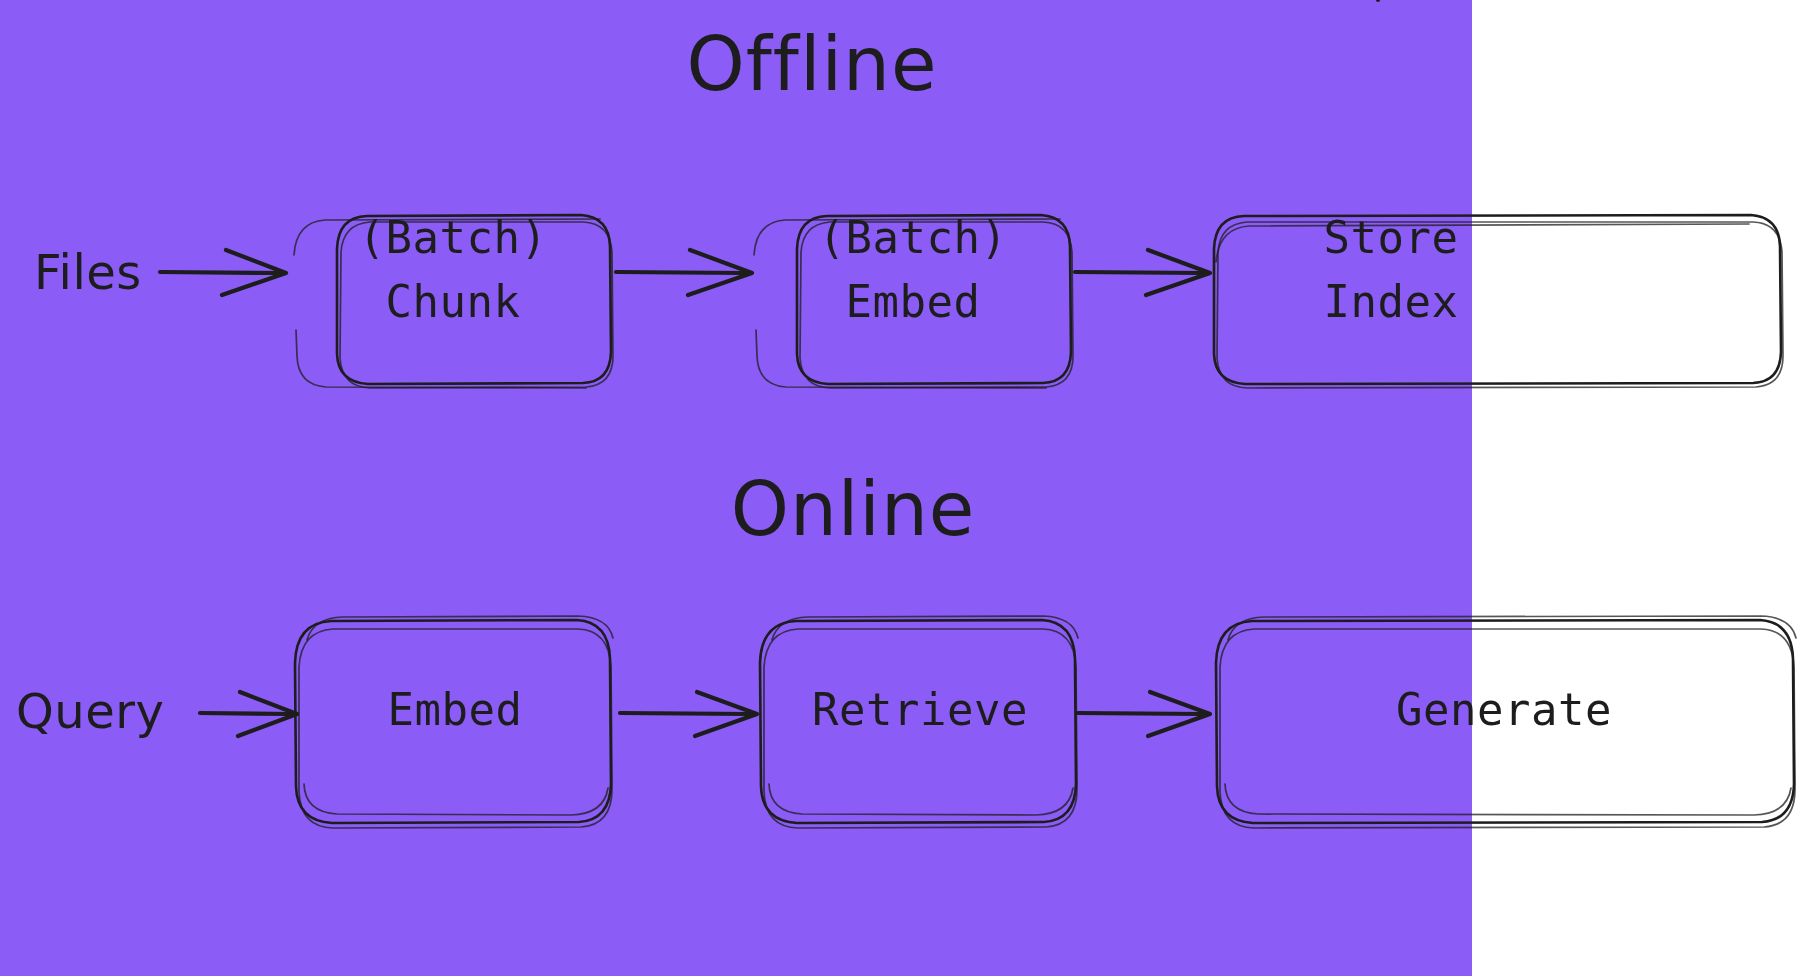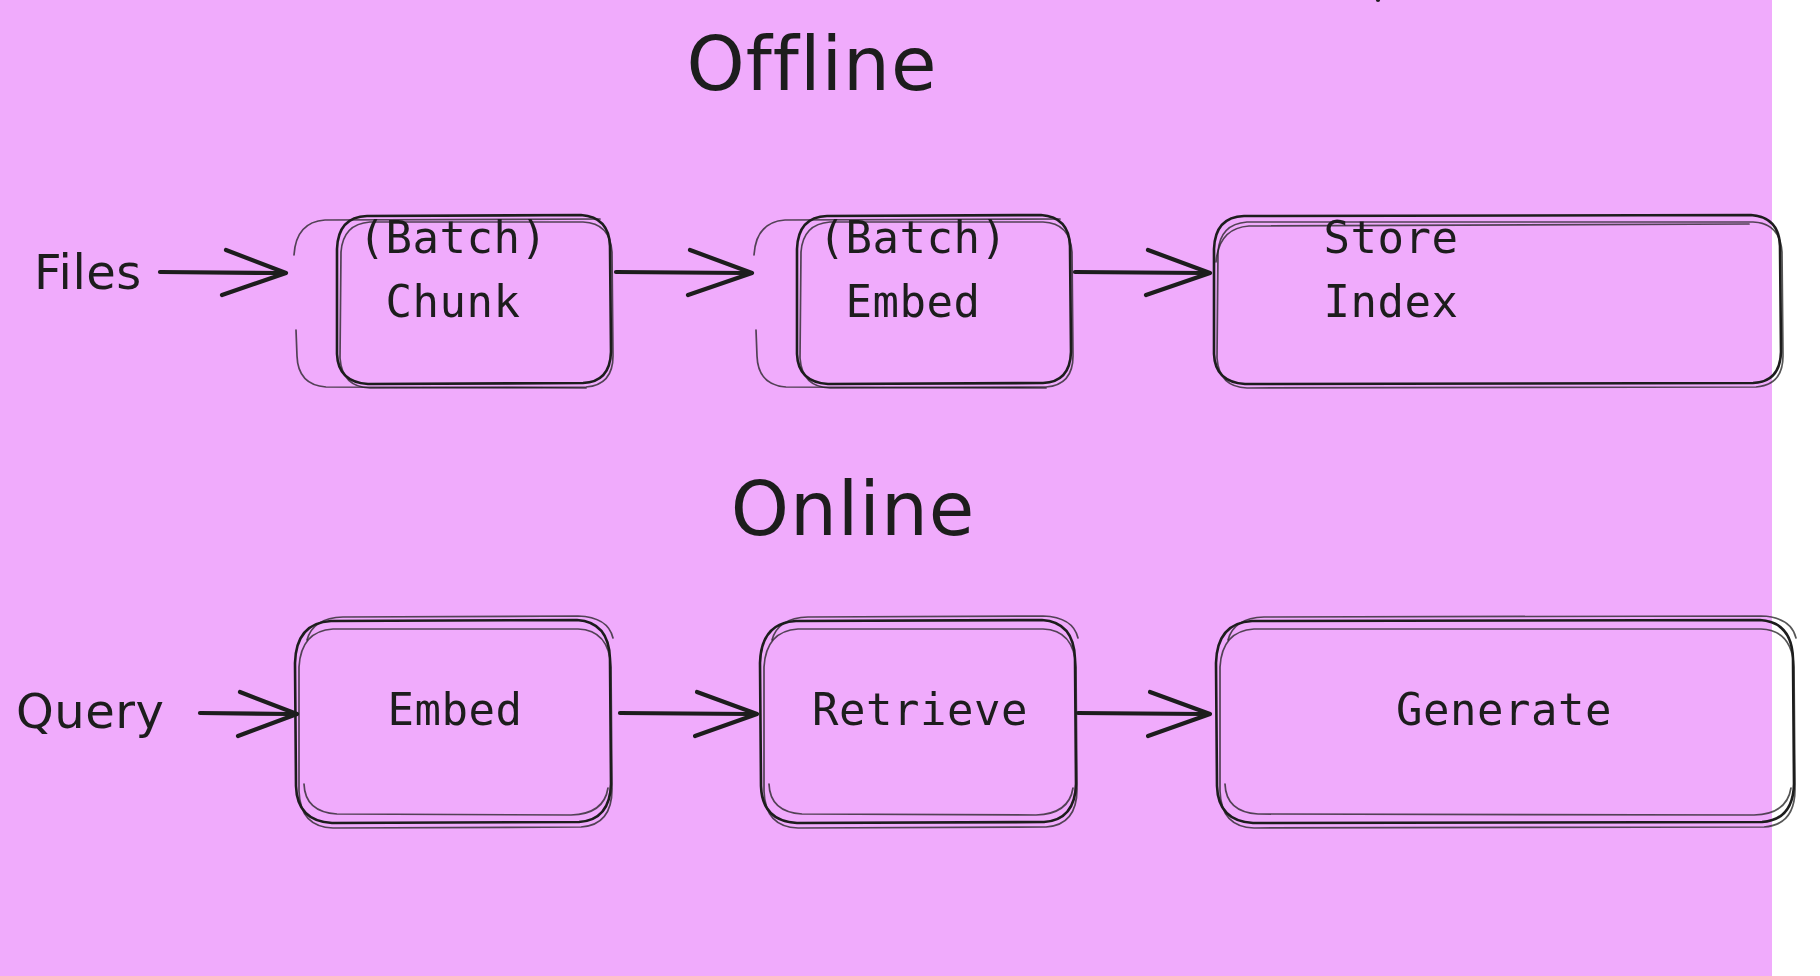--- a/index.html
+++ b/index.html
@@ -9,23 +9,23 @@
     background: #ffffff;
   }
   body {
     width: 1820px;
     height: 976px;
     overflow: hidden;
     font-family: "DejaVu Sans", sans-serif;
   }
   #diagram-root {
     position: relative;
-    width: 1772px;
+    width: 1472px;
     height: 976px;
-    background: #f0abfc;
+    background: #8b5cf6;
   }
   svg#scene {
     display: block;
     width: 1820px;
     height: 976px;
   }
   .stroke {
     fill: none;
     stroke: #1d1d1d;
     stroke-linecap: round;

